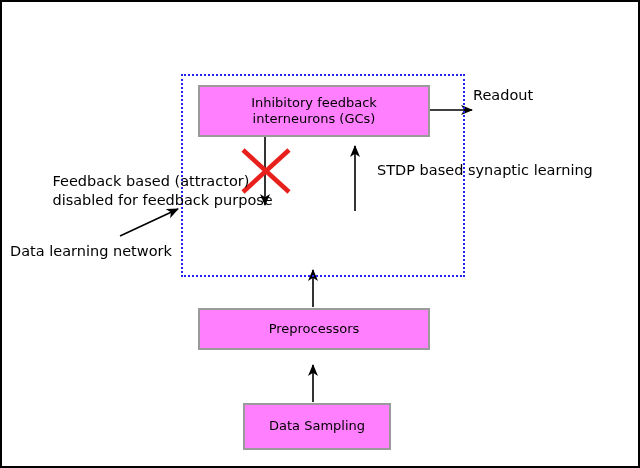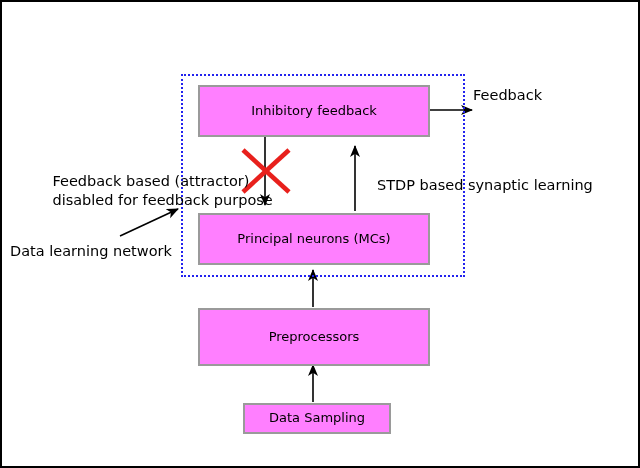--- a/index.html
+++ b/index.html
@@ -105,39 +105,37 @@
     </g>
 
     <g>
       <line x1="118" y1="234" x2="176" y2="207" stroke="#000000" stroke-width="1.6" marker-end="url(#arrowFat)"></line>
     </g>
   </svg>
 
   <div class="node-box" style="left:196px; top:83px; width:232px; height:52px;">
     <span>
       <span class="lbl">Inhibitory feedback</span>
+      <span class="lbl">interneurons (GCs)</span>
     </span>
   </div>
 
-  <div class="node-box" style="left:196px; top:211px; width:232px; height:52px;">
-    <span class="lbl">Principal neurons (MCs)</span>
-  </div>
 
-  <div class="node-box" style="left:196px; top:306px; width:232px; height:58px;">
+  <div class="node-box" style="left:196px; top:306px; width:232px; height:42px;">
     <span class="lbl">Preprocessors</span>
   </div>
 
-  <div class="node-box" style="left:241px; top:401px; width:148px; height:31px;">
+  <div class="node-box" style="left:241px; top:401px; width:148px; height:47px;">
     <span class="lbl">Data Sampling</span>
   </div>
 
-  <div class="anno" style="left:471px; top:84px;">Feedback</div>
+  <div class="anno" style="left:471px; top:84px;">Readout</div>
 
   <div class="anno" style="left:32px; top:151px;">
     <span class="lbl">Feedback based (attractor)</span>
     <span class="lbl">disabled for feedback purpose</span>
   </div>
 
-  <div class="anno" style="left:375px; top:174px;">STDP based synaptic learning</div>
+  <div class="anno" style="left:375px; top:159px;">STDP based synaptic learning</div>
 
   <div class="anno" style="left:8px; top:240px;">Data learning network</div>
 
 </div>
 
 </body></html>

